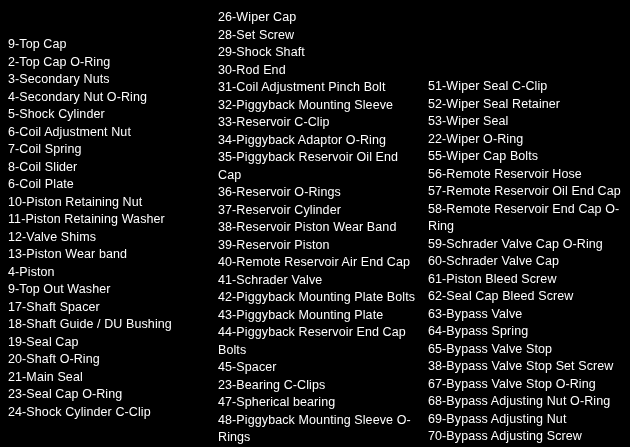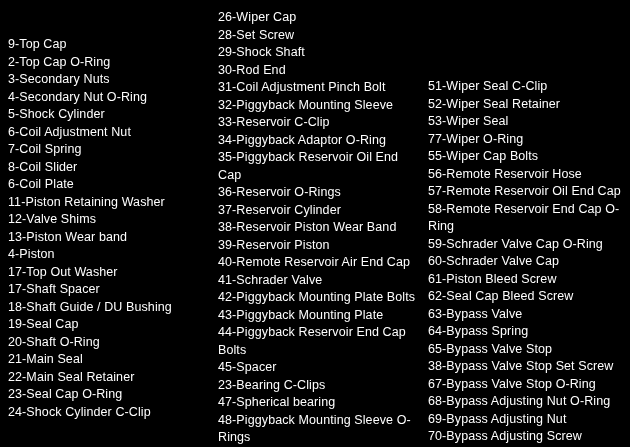--- a/index.html
+++ b/index.html
@@ -56,31 +56,31 @@
   <div class="col col-1">
     <p class="entry">9-Top Cap</p>
     <p class="entry">2-Top Cap O-Ring</p>
     <p class="entry">3-Secondary Nuts</p>
     <p class="entry">4-Secondary Nut O-Ring</p>
     <p class="entry">5-Shock Cylinder</p>
     <p class="entry">6-Coil Adjustment Nut</p>
     <p class="entry">7-Coil Spring</p>
     <p class="entry">8-Coil Slider</p>
     <p class="entry">6-Coil Plate</p>
+    <p class="entry">10-Piston Retaining Nut</p>
     <p class="entry">11-Piston Retaining Washer</p>
     <p class="entry">12-Valve Shims</p>
     <p class="entry">13-Piston Wear band</p>
     <p class="entry">4-Piston</p>
-    <p class="entry">17-Top Out Washer</p>
+    <p class="entry">9-Top Out Washer</p>
     <p class="entry">17-Shaft Spacer</p>
     <p class="entry">18-Shaft Guide / DU Bushing</p>
     <p class="entry">19-Seal Cap</p>
     <p class="entry">20-Shaft O-Ring</p>
     <p class="entry">21-Main Seal</p>
-    <p class="entry">22-Main Seal Retainer</p>
     <p class="entry">23-Seal Cap O-Ring</p>
     <p class="entry">24-Shock Cylinder C-Clip</p>
 
   </div>
 
   <div class="col col-2">
     <p class="entry">26-Wiper Cap</p>
     <p class="entry">28-Set Screw</p>
     <p class="entry">29-Shock Shaft</p>
     <p class="entry">30-Rod End</p>
@@ -102,21 +102,21 @@
     <p class="entry">23-Bearing C-Clips</p>
     <p class="entry">47-Spherical bearing</p>
     <p class="entry">48-Piggyback Mounting Sleeve O-Rings</p>
 
   </div>
 
   <div class="col col-3">
     <p class="entry">51-Wiper Seal C-Clip</p>
     <p class="entry">52-Wiper Seal Retainer</p>
     <p class="entry">53-Wiper Seal</p>
-    <p class="entry">77-Wiper O-Ring</p>
+    <p class="entry">22-Wiper O-Ring</p>
     <p class="entry">55-Wiper Cap Bolts</p>
     <p class="entry">56-Remote Reservoir Hose</p>
     <p class="entry">57-Remote Reservoir Oil End Cap</p>
     <p class="entry">58-Remote Reservoir End Cap O-Ring</p>
     <p class="entry">59-Schrader Valve Cap O-Ring</p>
     <p class="entry">60-Schrader Valve Cap</p>
     <p class="entry">61-Piston Bleed Screw</p>
     <p class="entry">62-Seal Cap Bleed Screw</p>
     <p class="entry">63-Bypass Valve</p>
     <p class="entry">64-Bypass Spring</p>

